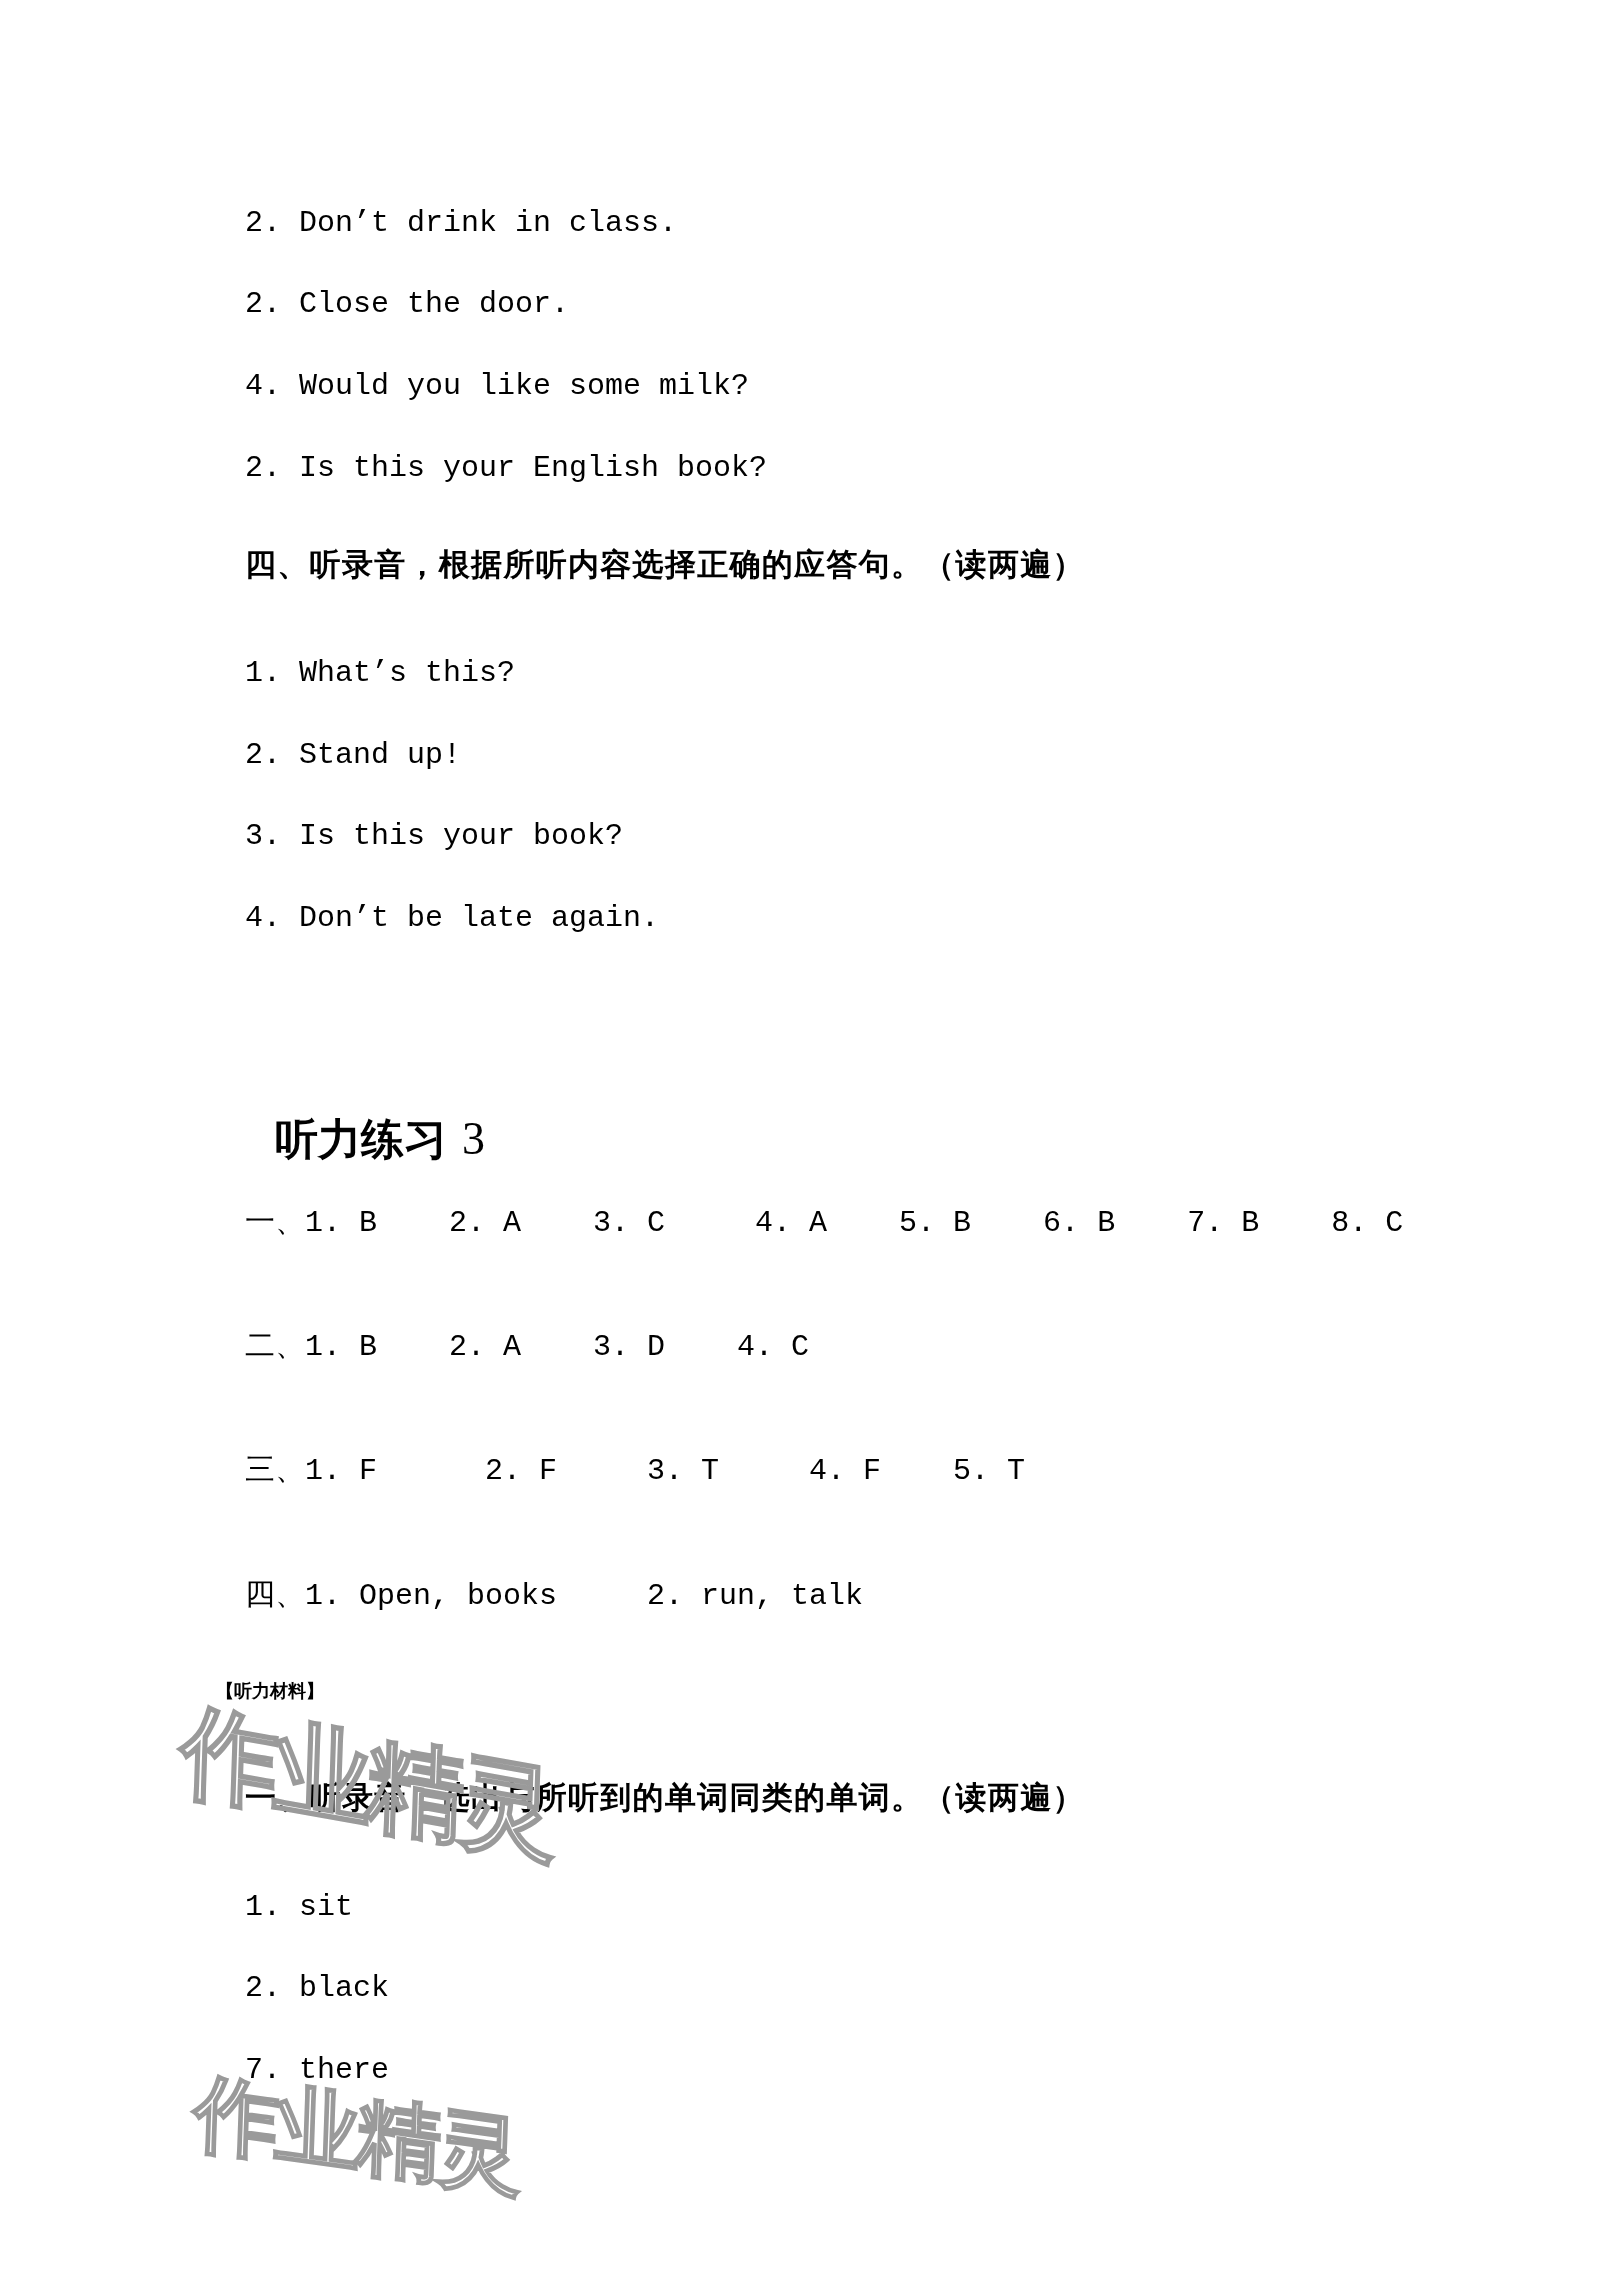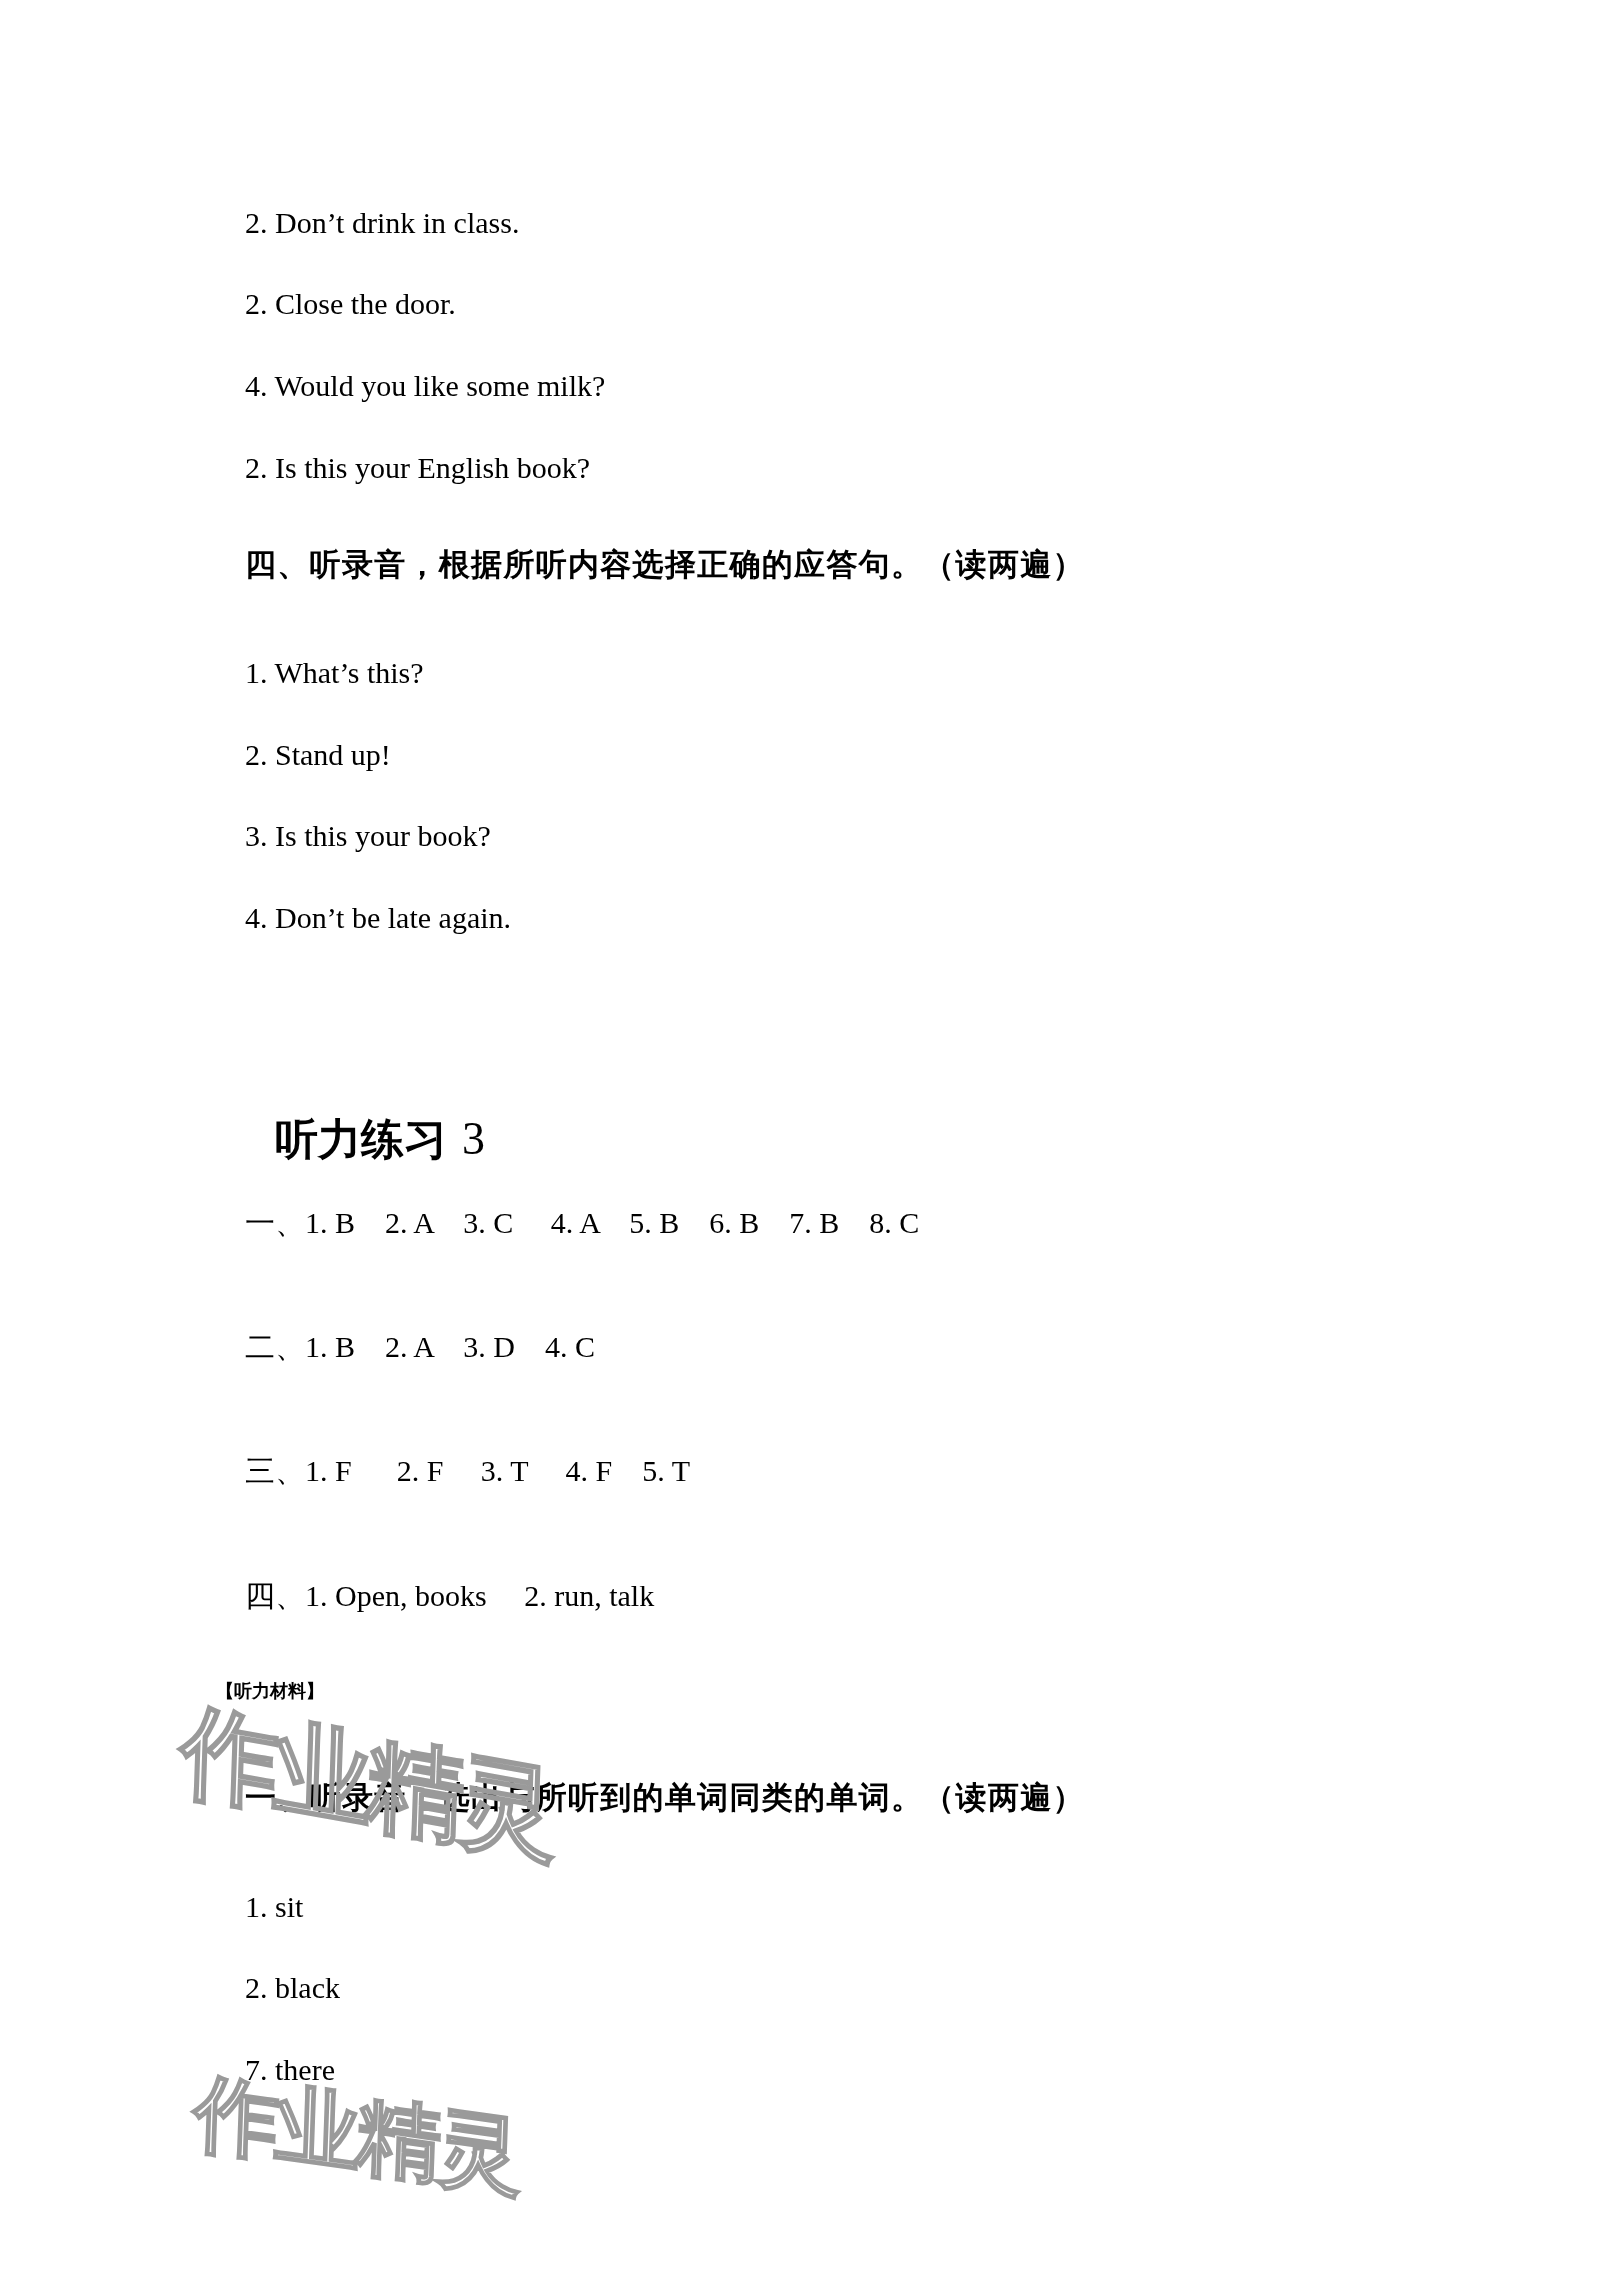--- a/index.html
+++ b/index.html
@@ -1,19 +1,19 @@
 <!DOCTYPE html>
 <html style="font-size:10.5px"><head>
   <meta charset="utf-8">
   <style>
     html, body { margin: 0; padding: 0; background: #ffffff; }
     body { width: 1623px; height: 2295px; position: relative; overflow: hidden; color: #000; }
     .line {
       position: absolute; left: 245px; white-space: pre;
-      font-family: Liberation Serif, serif;
+      font-family: Liberation Mono, monospace;
       font-size: 30px; line-height: 1; letter-spacing: 0;
     }
     .cn-head {
       position: absolute; left: 245px; white-space: pre;
       font-family: Liberation Sans, sans-serif;
       font-weight: bold; font-size: 31px; line-height: 1; letter-spacing: 1.3px;
     }
     .title {
       position: absolute; left: 245px; white-space: pre;
       font-family: "DejaVu Sans", "Liberation Sans", sans-serif;

